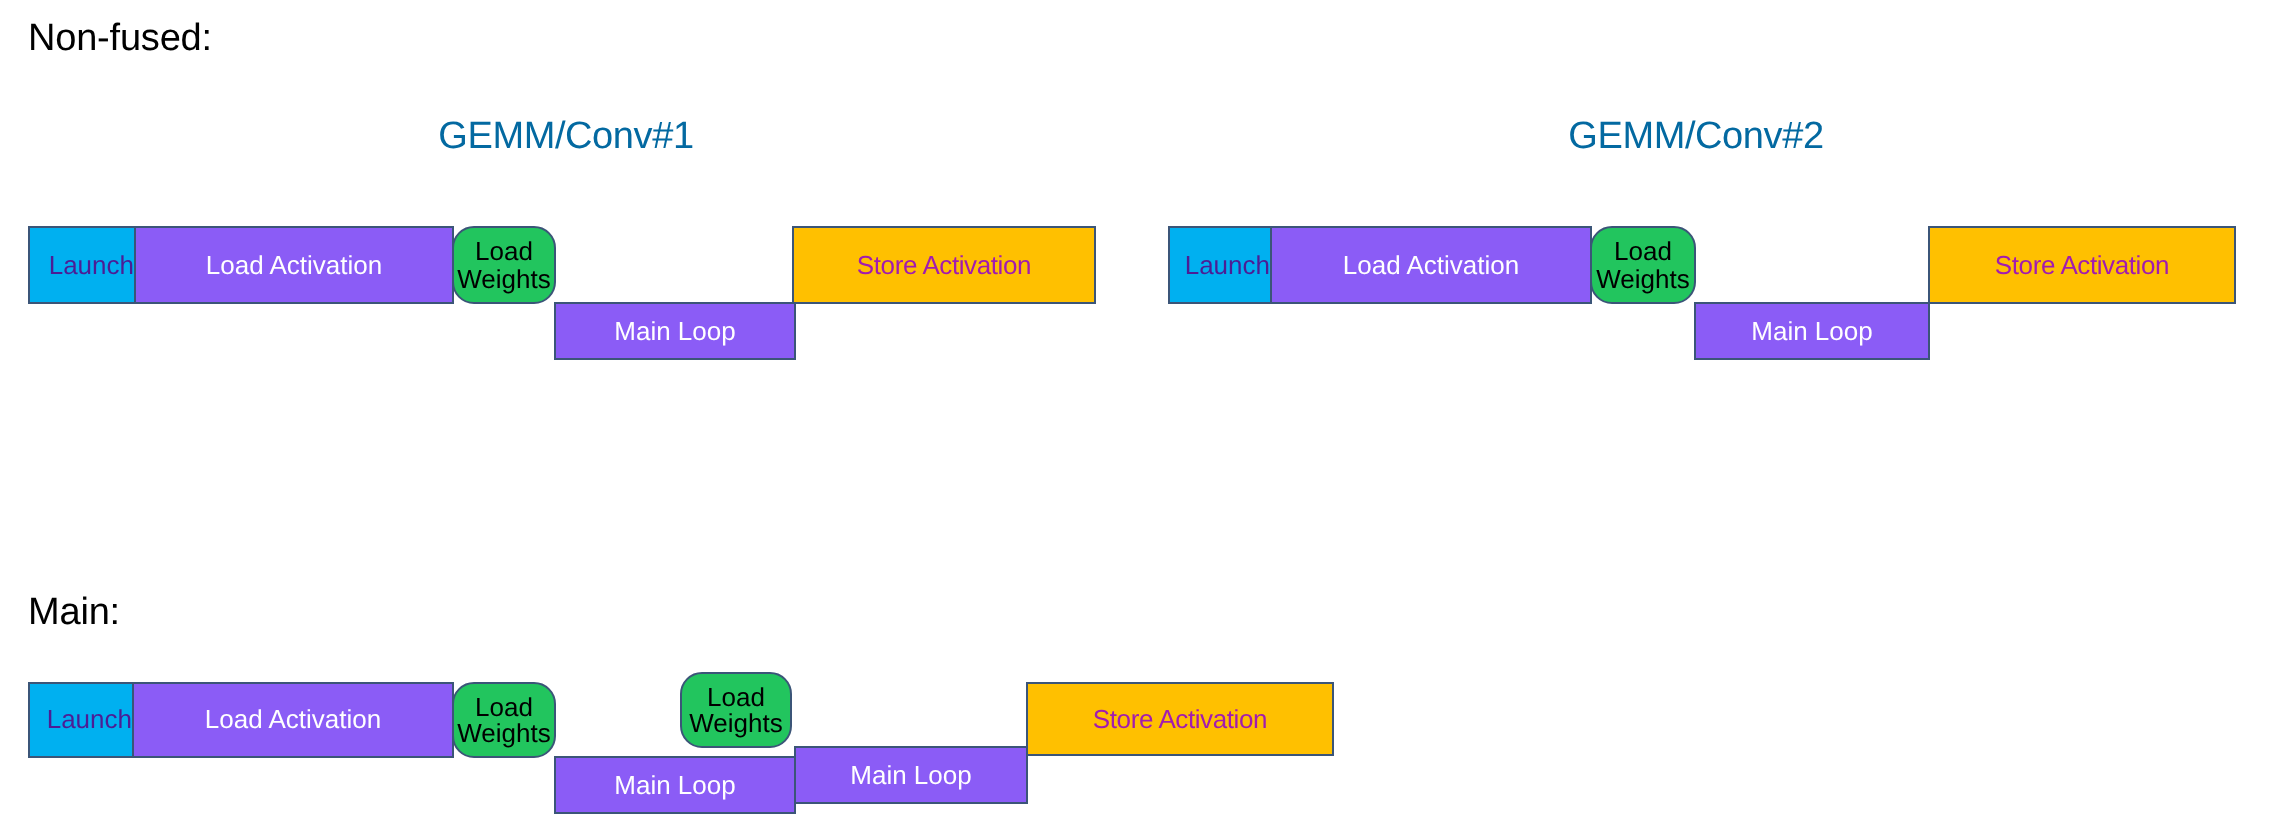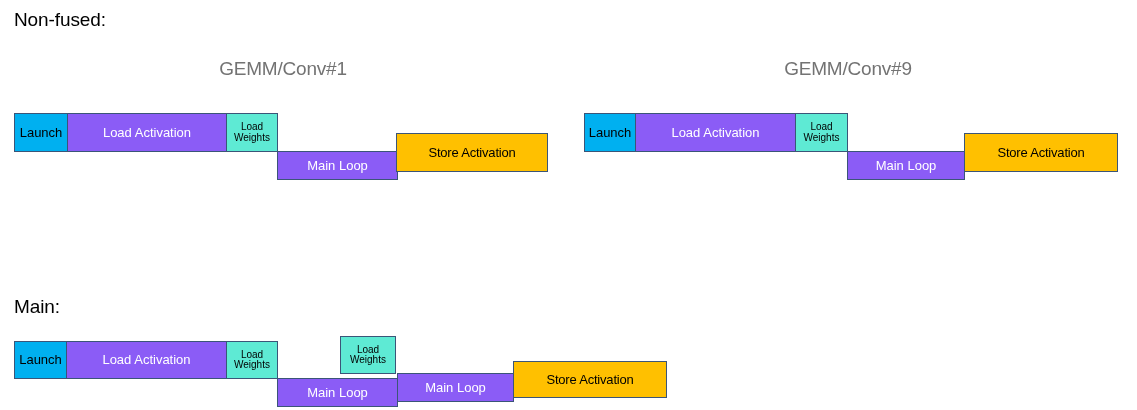--- a/index.html
+++ b/index.html
@@ -24,21 +24,21 @@
   .section-label {
     position: absolute;
     font-size: 19px;
     color: #000000;
     white-space: nowrap;
     letter-spacing: -0.1px;
   }
   .group-title {
     position: absolute;
     font-size: 19px;
-    color: #737373;
+    color: #0369a1;
     white-space: nowrap;
     text-align: center;
     letter-spacing: -0.2px;
   }
   .bar {
     position: absolute;
     box-sizing: border-box;
     border: 1px solid #3B5578;
     display: flex;
     align-items: center;
@@ -47,48 +47,49 @@
     line-height: 1.02;
     overflow: hidden;
     white-space: pre-line;
   }
   .bar span {
     display: block;
     width: 100%;
   }
   .bar-launch {
     background: #00B0F0;
-    color: #000000;
+    color: #4c1d95;
     font-size: 13px;
+    text-align: right;
   }
   .bar-purple {
     background: #8b5cf6;
     color: #ffffff;
     font-size: 13px;
   }
   .bar-yellow {
-    background: #5eead4;
+    background: #22c55e;
     color: #000000;
-    font-size: 10px;
+    font-size: 13px;
+    border-radius: 11px;
   }
   .bar-orange {
     background: #FFC000;
-    color: #000000;
+    color: #a21caf;
     font-size: 13px;
     letter-spacing: -0.2px;
-    margin-top: 20px;
   }
 </style>
 </head>
 <body>
 
 <div class="canvas">
     <div class="section-label" style="left: 14px; top: 9px;">Non-fused:</div>
     <div class="group-title" style="left: 193px; top: 58px; width: 180px;">GEMM/Conv#1</div>
-    <div class="group-title" style="left: 758px; top: 58px; width: 180px;">GEMM/Conv#9</div>
+    <div class="group-title" style="left: 758px; top: 58px; width: 180px;">GEMM/Conv#2</div>
     <div class="bar bar-launch" style="left: 14px; top: 113px; width: 54px; height: 39px;"><span>Launch</span></div>
     <div class="bar bar-purple" style="left: 67px; top: 113px; width: 160px; height: 39px;"><span>Load Activation</span></div>
     <div class="bar bar-yellow" style="left: 226px; top: 113px; width: 52px; height: 39px;"><span>Load
 Weights</span></div>
     <div class="bar bar-purple" style="left: 277px; top: 151px; width: 121px; height: 29px;"><span>Main Loop</span></div>
     <div class="bar bar-orange" style="left: 396px; top: 113px; width: 152px; height: 39px;"><span>Store Activation</span></div>
     <div class="bar bar-launch" style="left: 584px; top: 113px; width: 52px; height: 39px;"><span>Launch</span></div>
     <div class="bar bar-purple" style="left: 635px; top: 113px; width: 161px; height: 39px;"><span>Load Activation</span></div>
     <div class="bar bar-yellow" style="left: 795px; top: 113px; width: 53px; height: 39px;"><span>Load
 Weights</span></div>

